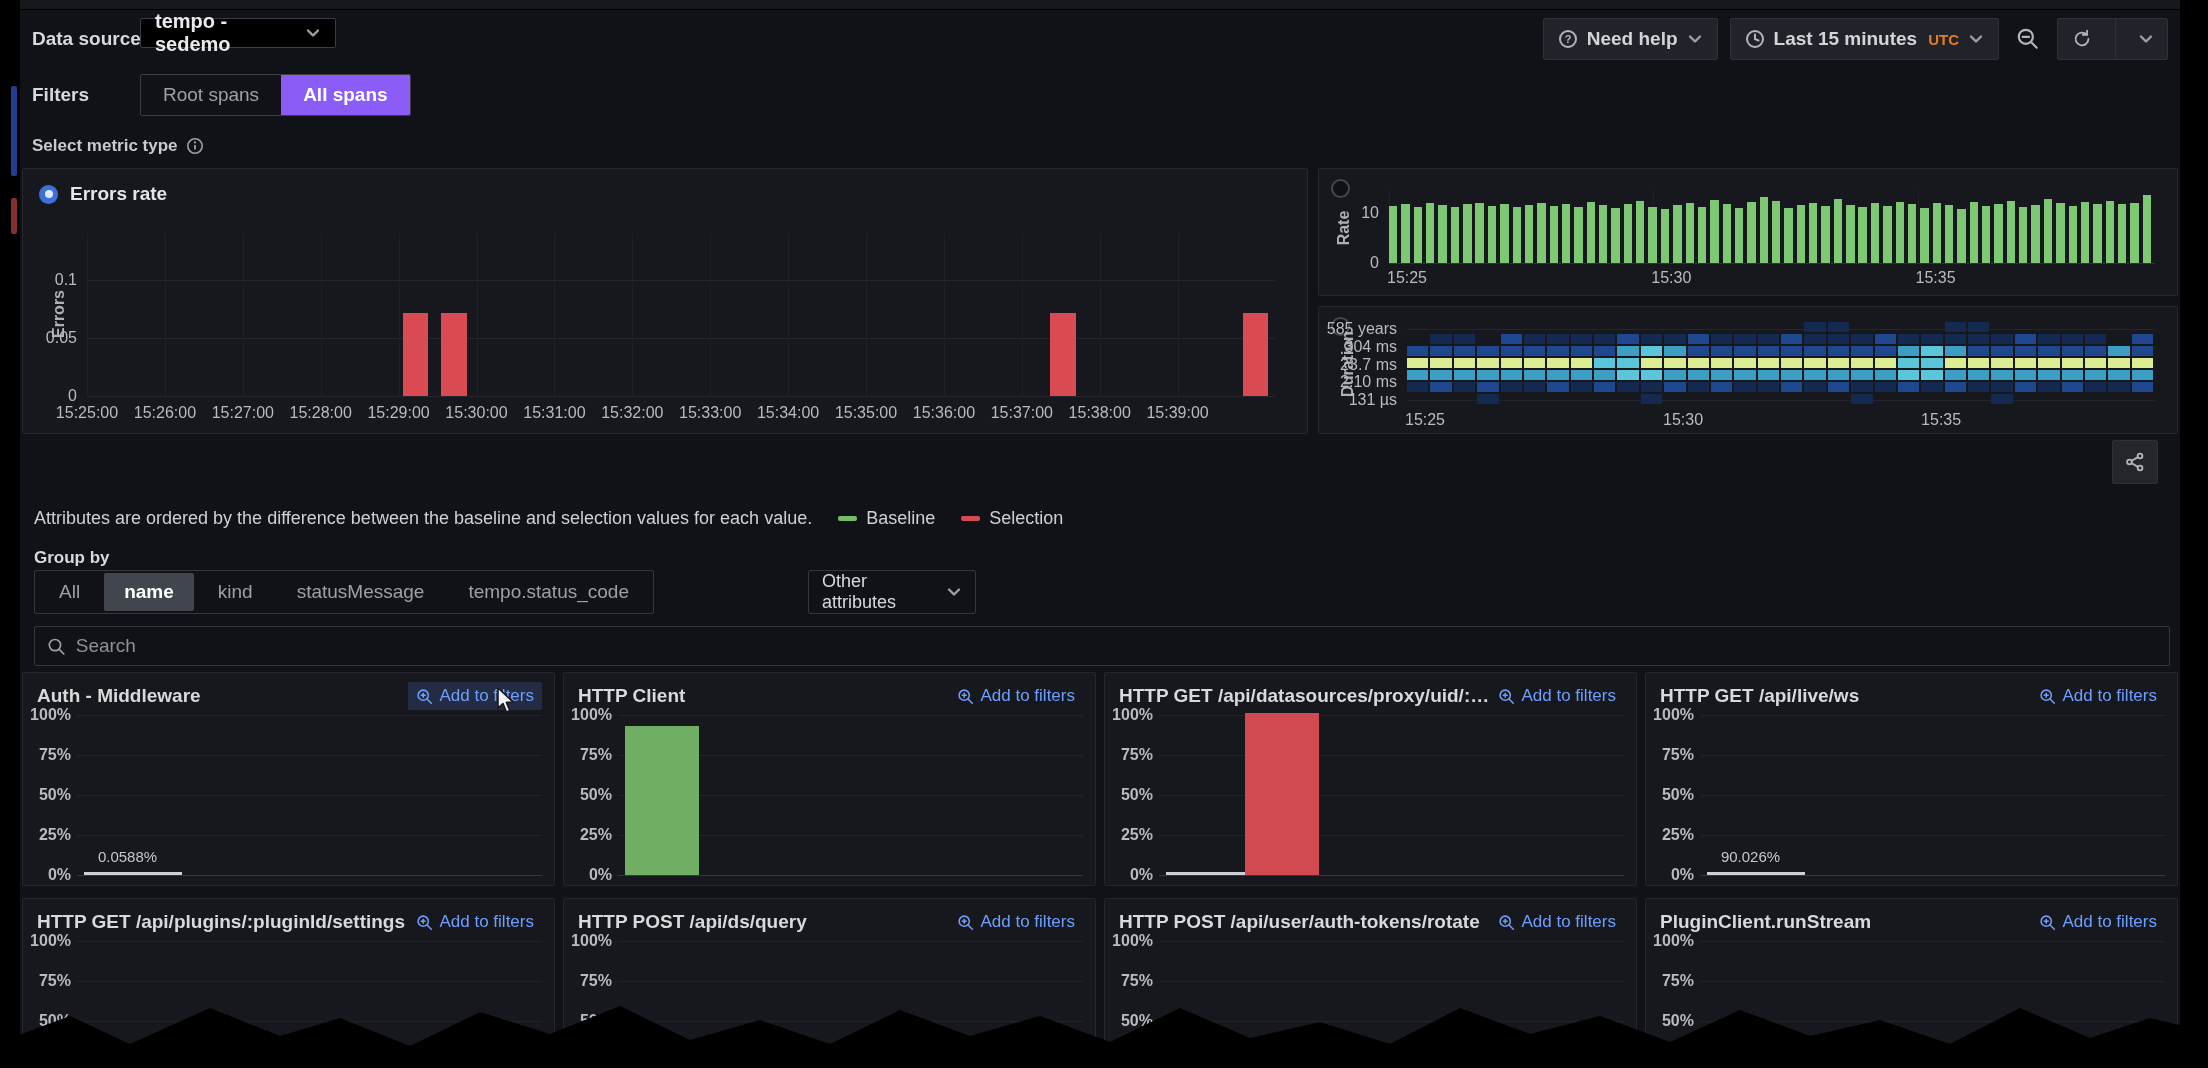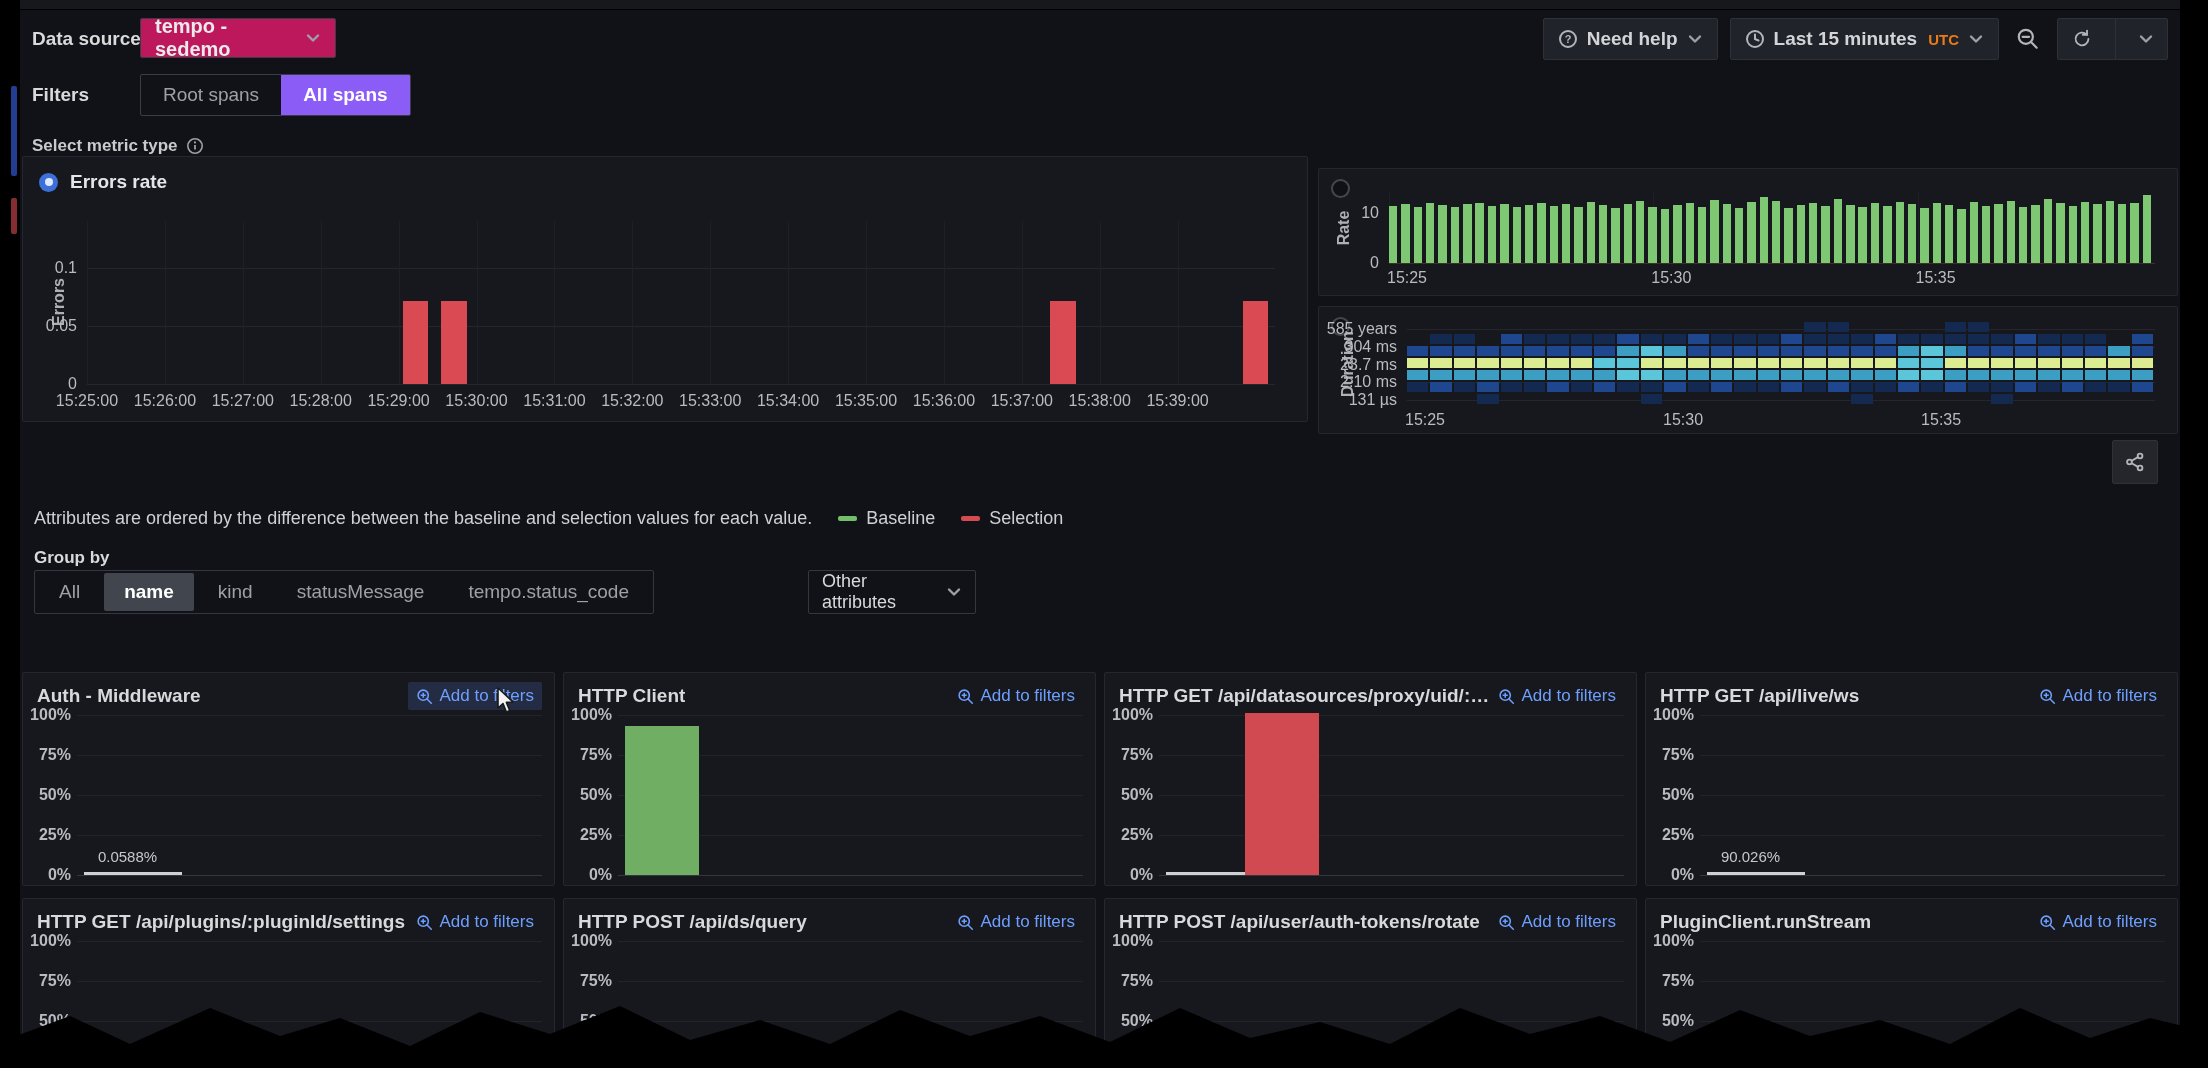--- a/index.html
+++ b/index.html
@@ -8,22 +8,22 @@
   #screen { position:relative; width:2208px; height:1068px; background:#000; overflow:hidden; }
   #content { position:absolute; left:20px; top:10px; width:2160px; height:1058px; background:#111217; overflow:hidden; color:#d8d9da; }
   .top-strip { position:absolute; left:20px; top:0; width:2160px; height:9px; background:#17181c; }
   .sliver { position:absolute; width:6px; border-radius:2px; opacity:.75; }
   .sliver.blue { left:11px; top:86px; height:90px; background:#2f53c0; }
   .sliver.red  { left:11px; top:198px; height:36px; background:#b23c44; }
 
   
   .row-label { position:absolute; font-size:19px; font-weight:700; color:#d8d9da; }
   #ds-label { left:12px; top:18px; }
-  #ds-select { position:absolute; left:120px; top:8px; width:196px; height:40px; border:1px solid #3a3d44; border-radius:2px;
-    display:flex; align-items:center; justify-content:space-between; padding:0 14px; background:#be185d; cursor:pointer; }
+  #ds-select { position:absolute; left:120px; top:8px; width:196px; height:30px; border:1px solid #3a3d44; border-radius:2px;
+    display:flex; align-items:center; justify-content:space-between; padding:0 14px; background:#000000; cursor:pointer; }
   #ds-select .val { font-size:20px; font-weight:700; color:#e9eaeb; }
   .chev { width:16px; height:16px; flex:0 0 auto; }
   .chev polyline { fill:none; stroke:#9da0a6; stroke-width:2.4; stroke-linecap:round; stroke-linejoin:round; }
 
   #toolbar-right { position:absolute; right:12px; top:8px; display:flex; align-items:center; gap:12px; }
   .tb-btn { height:42px; background:#202329; border:1px solid #2e3136; border-radius:2px; display:flex; align-items:center; gap:9px; padding:0 14px; cursor:pointer; }
   .tb-btn .t { font-size:19px; font-weight:700; color:#d3d4d8; white-space:nowrap; }
   .utc { font-size:15px; font-weight:700; color:#eb7b18; margin-left:2px; }
   .icon-stroke { fill:none; stroke:#b3b5ba; stroke-width:2; stroke-linecap:round; }
   #zoom-out-btn { background:transparent; border:none; padding:0 4px; }
@@ -36,21 +36,21 @@
   #span-toggle { position:absolute; left:120px; top:64px; height:42px; display:flex; border:1px solid #3a3d44; border-radius:2px; overflow:hidden; }
   .seg-item { display:flex; align-items:center; padding:0 22px; font-size:19px; color:#9da0a6; cursor:pointer; background:transparent; }
   .seg-item.active { background:#8b5cf6; color:#fff; font-weight:700; }
   #filter-input-wrap { position:absolute; left:434px; top:64px; width:322px; height:42px; border:1px solid #3a3d44; border-radius:2px; display:flex; align-items:center; gap:10px; padding:0 12px; }
   #filter-input-wrap input, #search-wrap input { background:transparent; border:none; outline:none; color:#d8d9da; font-size:19px; width:100%; font-family:inherit; }
   #filter-input-wrap input::placeholder, #search-wrap input::placeholder { color:#8e9196; }
 
   
   #select-metric { position:absolute; left:12px; top:126px; display:flex; align-items:center; gap:8px; font-size:17px; font-weight:700; color:#c9cacd; }
   .panel-box { position:absolute; background:#16181d; border:1px solid #24272d; border-radius:2px; }
-  #errors-panel   { left:2px;    top:146px; width:1286px; height:266px; }
+  #errors-panel   { left:2px;    top:158px; width:1286px; height:266px; }
   #rate-panel     { left:1298px; top:158px; width:860px;  height:128px; }
   #duration-panel { left:1298px; top:296px; width:860px;  height:128px; }
   .radio { width:19px; height:19px; border-radius:50%; flex:0 0 auto; cursor:pointer; }
   .radio.on { background:#3d71d9; position:relative; }
   .radio.on::after { content:""; position:absolute; left:5.5px; top:5.5px; width:8px; height:8px; border-radius:50%; background:#dfe9ff; }
   .radio.off { border:2px solid #44474d; background:#101114; }
   #errors-radio-row { position:absolute; left:16px; top:14px; display:flex; align-items:center; gap:12px; }
   #errors-radio-row .lbl { font-size:19px; font-weight:700; color:#e4e5e7; }
   .mini-radio { position:absolute; left:12px; top:10px; }
   .ylab { position:absolute; font-size:16px; font-weight:700; color:#aeb0b5; transform:rotate(-90deg); transform-origin:center; white-space:nowrap; }
@@ -524,20 +524,27 @@
         <div class="seg-item">statusMessage</div>
         <div class="seg-item">tempo.status_code</div>
       </div>
     <div id="other-attrs">
       <span class="t">Other attributes</span>
       <svg class="chev" viewBox="0 0 16 16">
           <polyline points="3,5.5 8,10.5 13,5.5"></polyline>
         </svg>
     </div>
 
+    <div id="search-wrap">
+      <svg width="19" height="19" viewBox="0 0 20 20">
+        <circle cx="8.5" cy="8.5" r="6" fill="none" stroke="#9da0a6" stroke-width="1.8"></circle>
+          <line x1="13" y1="13" x2="18" y2="18" stroke="#9da0a6" stroke-width="1.8" stroke-linecap="round"></line>
+      </svg>
+      <input type="text" placeholder="Search" style="">
+    </div>
 
     <div id="cmp-grid">
         <div class="cmp-panel">
           <div class="cmp-head">
             <div class="cmp-title">Auth - Middleware</div>
             <div class="cmp-action hovered">
               <svg width="17" height="17" viewBox="0 0 20 20">
                 <circle cx="8.5" cy="8.5" r="6" fill="none" stroke="#6e9fff" stroke-width="1.8"></circle>
                 <line x1="13" y1="13" x2="18" y2="18" stroke="#6e9fff" stroke-width="1.8" stroke-linecap="round"></line>
                 <line x1="5.5" y1="8.5" x2="11.5" y2="8.5" stroke="#6e9fff" stroke-width="1.8"></line>

